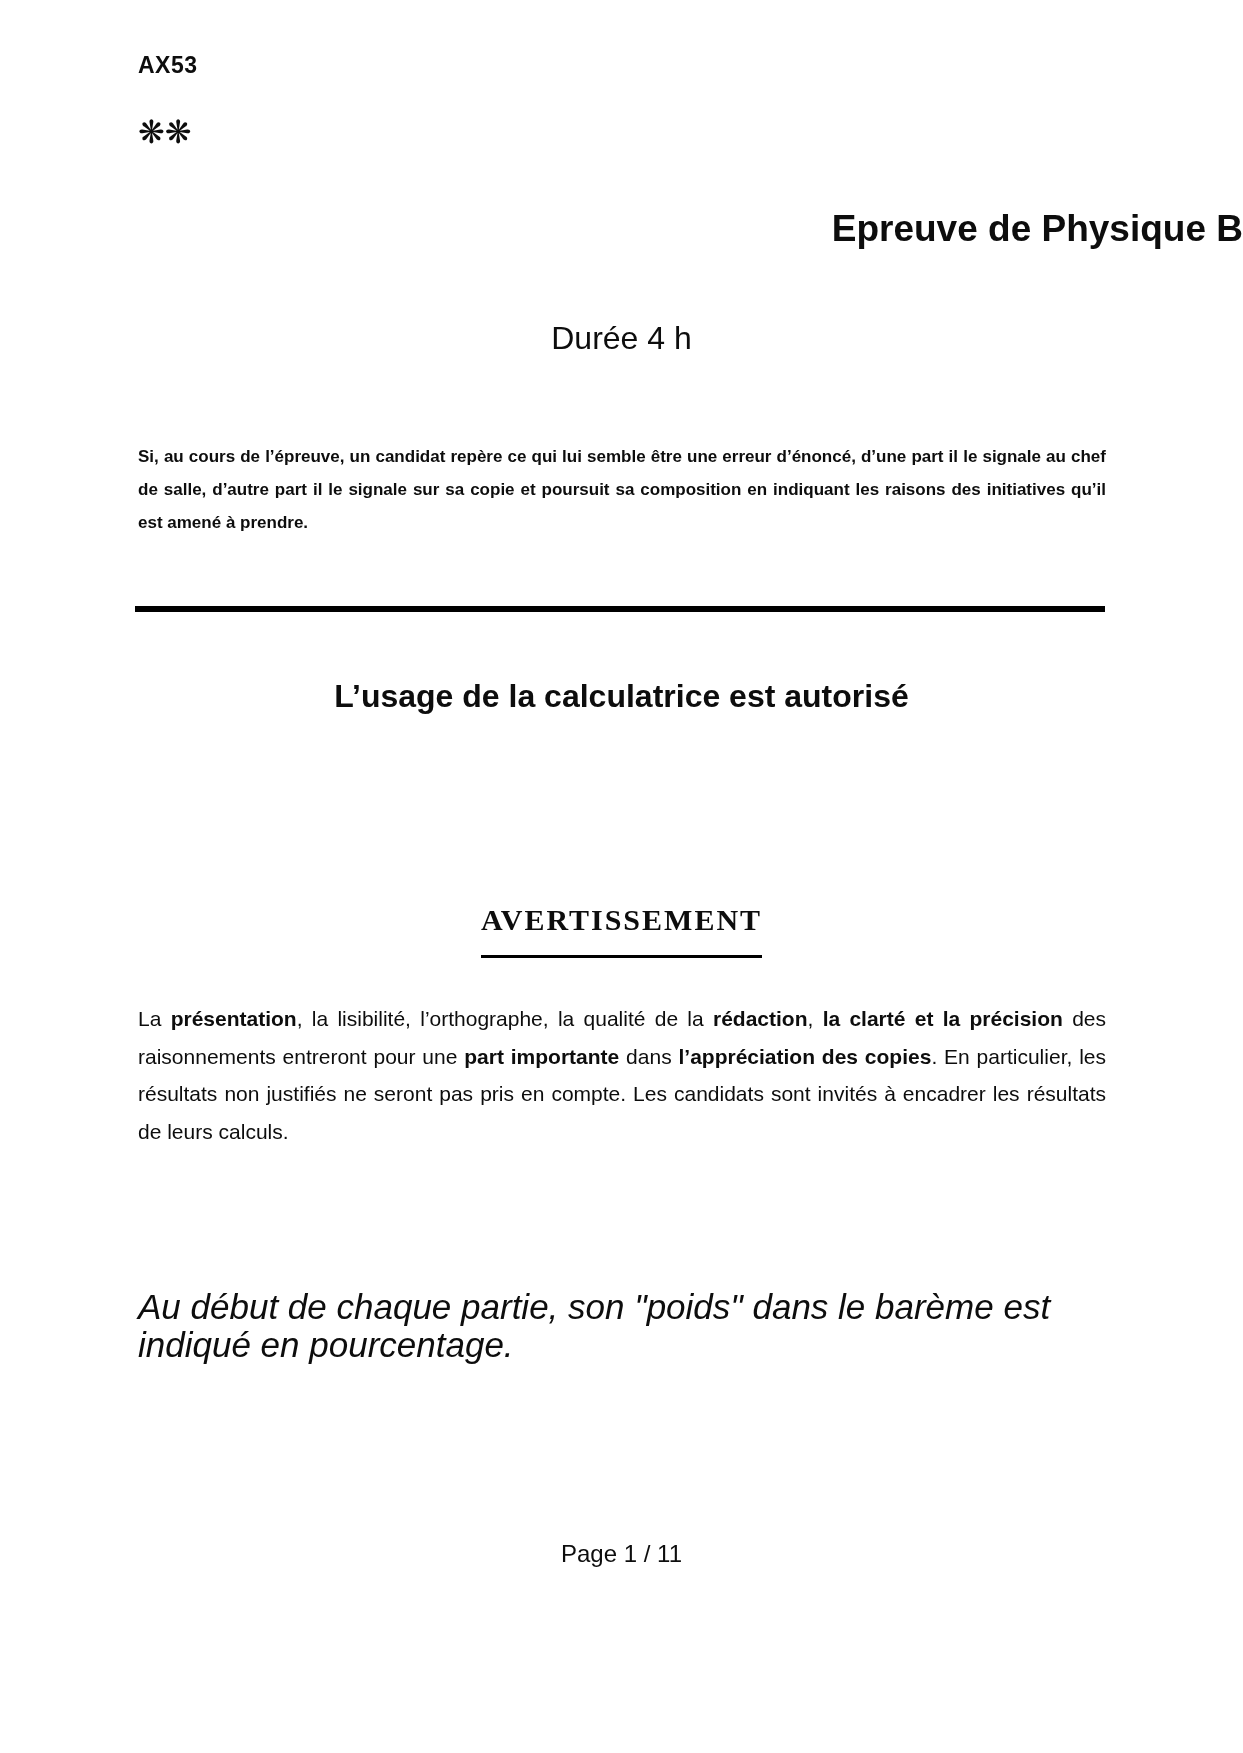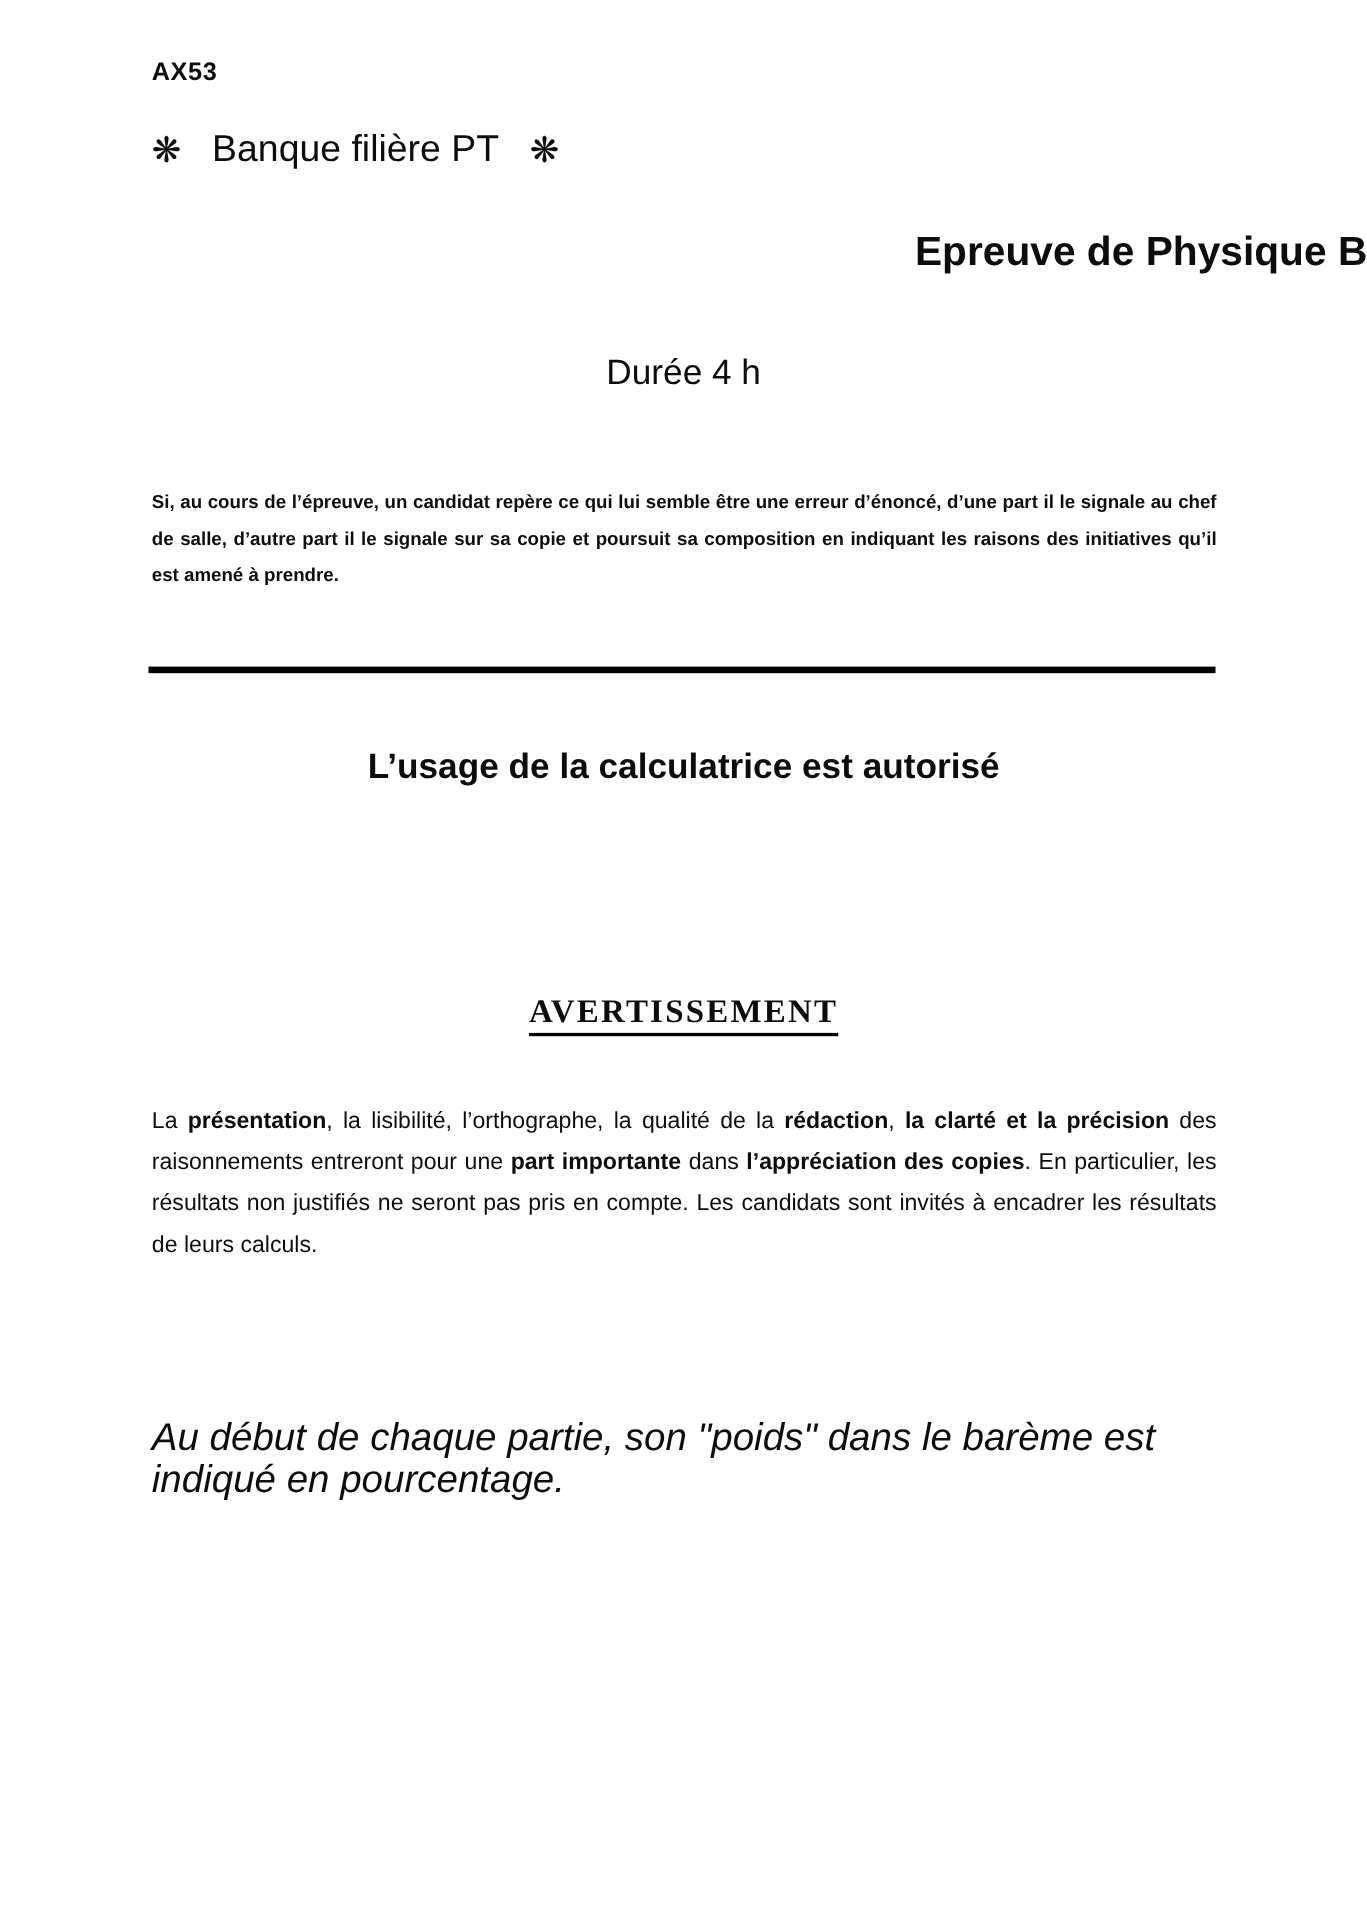--- a/index.html
+++ b/index.html
@@ -96,21 +96,21 @@
     width: 100%;
     text-align: center;
   }
   .warning-heading {
     display: inline-block;
     font-family: "Liberation Serif", serif;
     font-size: 30px;
     font-weight: 700;
     letter-spacing: 2px;
     border-bottom: 3px solid #000000;
-    padding-bottom: 2px;
+    padding-bottom: 18px;
   }
   .warning-body {
     position: absolute;
     top: 1000px;
     left: 138px;
     width: 968px;
     margin: 0;
     font-size: 21px;
     font-weight: 400;
     line-height: 37.5px;
@@ -139,21 +139,20 @@
 </style>
 </head>
 <body>
 
 <div class="page">
 
   <div class="exam-code">AX53</div>
 
   <div class="banner">
     <span class="star">❋</span>
-    <span class="banner-text">Banque filière PT</span>
     <span class="star">❋</span>
   </div>
 
   <h1 class="doc-title">Epreuve de Physique B</h1>
 
   <div class="duration">Durée 4 h</div>
 
   <p class="error-notice">Si, au cours de l’épreuve, un candidat repère ce qui lui semble être une erreur d’énoncé, d’une part il le signale au chef de salle, d’autre part il le signale sur sa copie et poursuit sa composition en indiquant les raisons des initiatives qu’il est amené à prendre.</p>
 
   <div class="divider"></div>
@@ -161,14 +160,15 @@
   <div class="calc-note">L’usage de la calculatrice est autorisé</div>
 
   <div class="warning-heading-wrap">
     <span class="warning-heading">AVERTISSEMENT</span>
   </div>
 
   <p class="warning-body"><span>La </span><span style="font-weight: 700;">présentation</span><span>, la lisibilité, l’orthographe, la qualité de la </span><span style="font-weight: 700;">rédaction</span><span>, </span><span style="font-weight: 700;">la clarté et la précision</span><span> des raisonnements entreront pour une </span><span style="font-weight: 700;">part importante</span><span> dans </span><span style="font-weight: 700;">l’appréciation des copies</span><span>. En particulier, les résultats non justifiés ne seront pas pris en compte. Les candidats sont invités à encadrer les résultats de leurs calculs.</span></p>
 
   <p class="weights-note">Au début de chaque partie, son "poids" dans le barème est indiqué en pourcentage.</p>
 
+  <div class="page-footer">Page 1 / 11</div>
 
 </div>
 
 </body></html>

